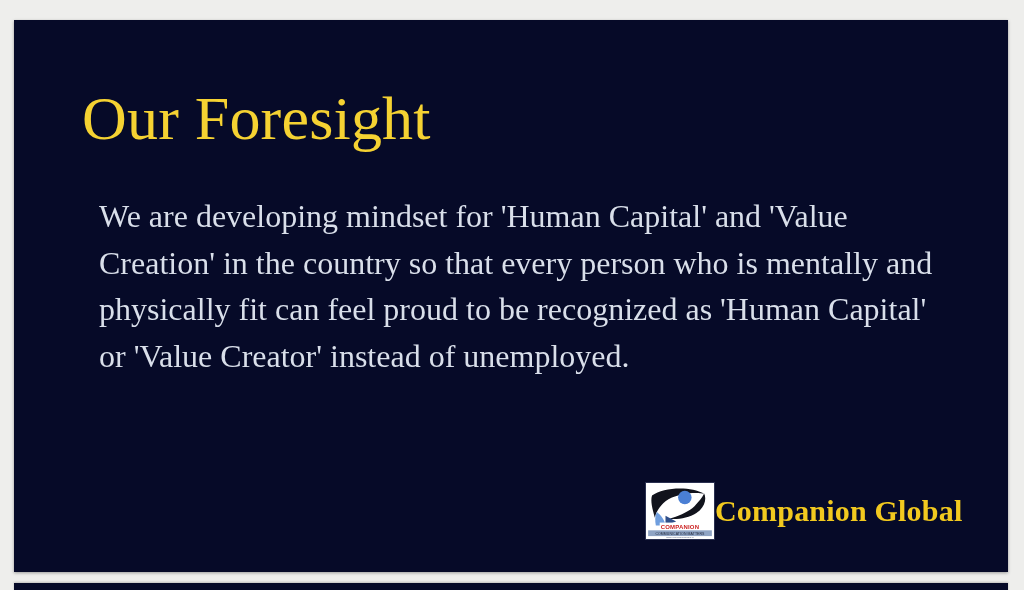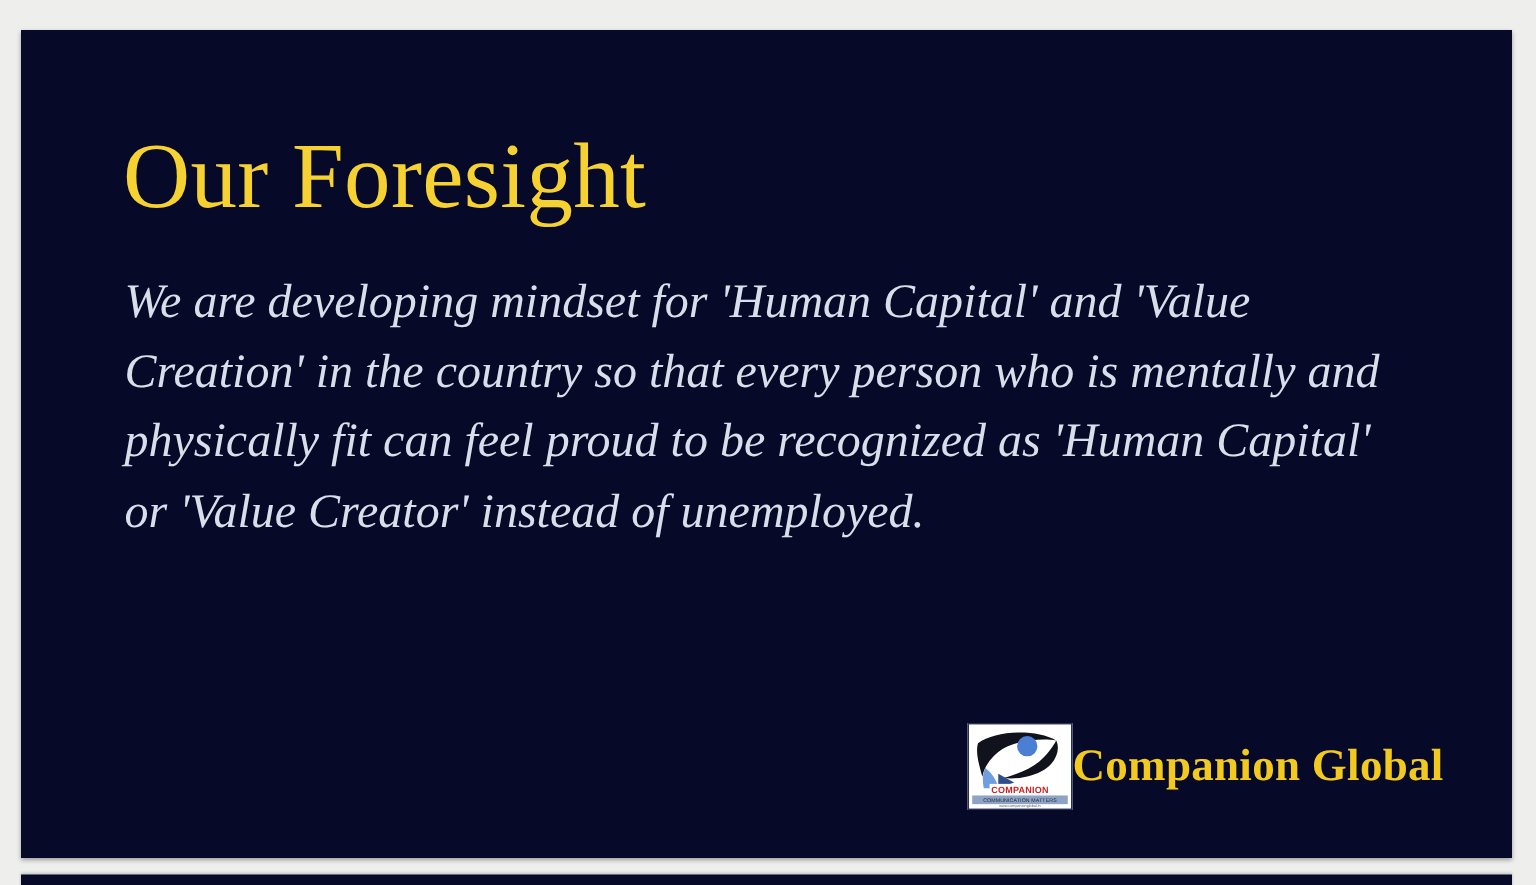--- a/index.html
+++ b/index.html
@@ -61,23 +61,22 @@
 
   
   .slide-body {
     position: absolute;
     left: 69px;
     top: 157px;
     width: 840px;
     font-size: 32px;
     line-height: 46.5px;
     color: #d9dfea;
-    margin: 0;
+    margin: 16px;
     text-align: left;
-    font-style: italic;
   }
 
   
   .brand {
     position: absolute;
     left: 631px;
     top: 462px;
     display: flex;
     align-items: center;
   }

